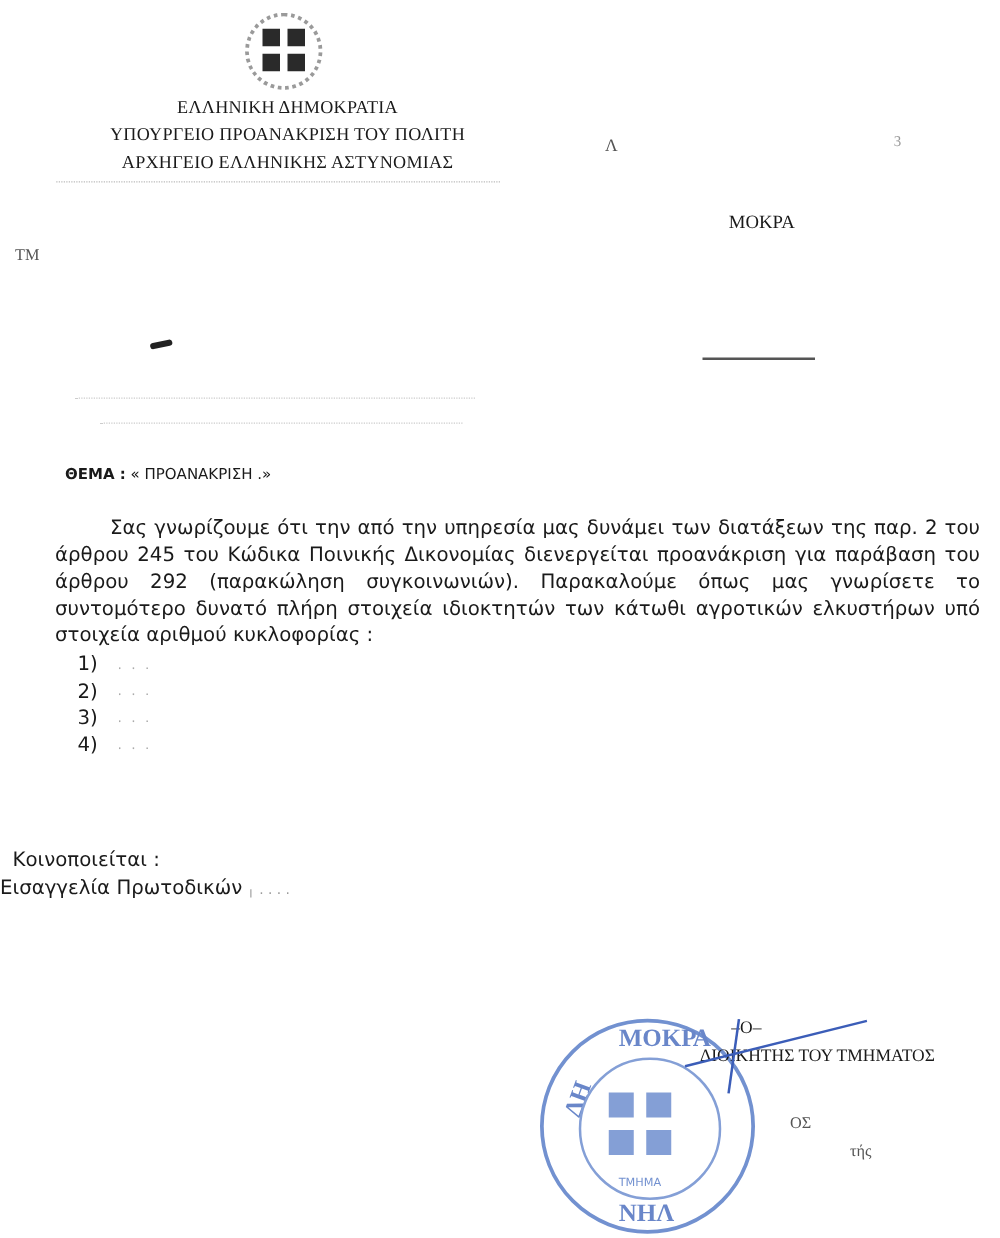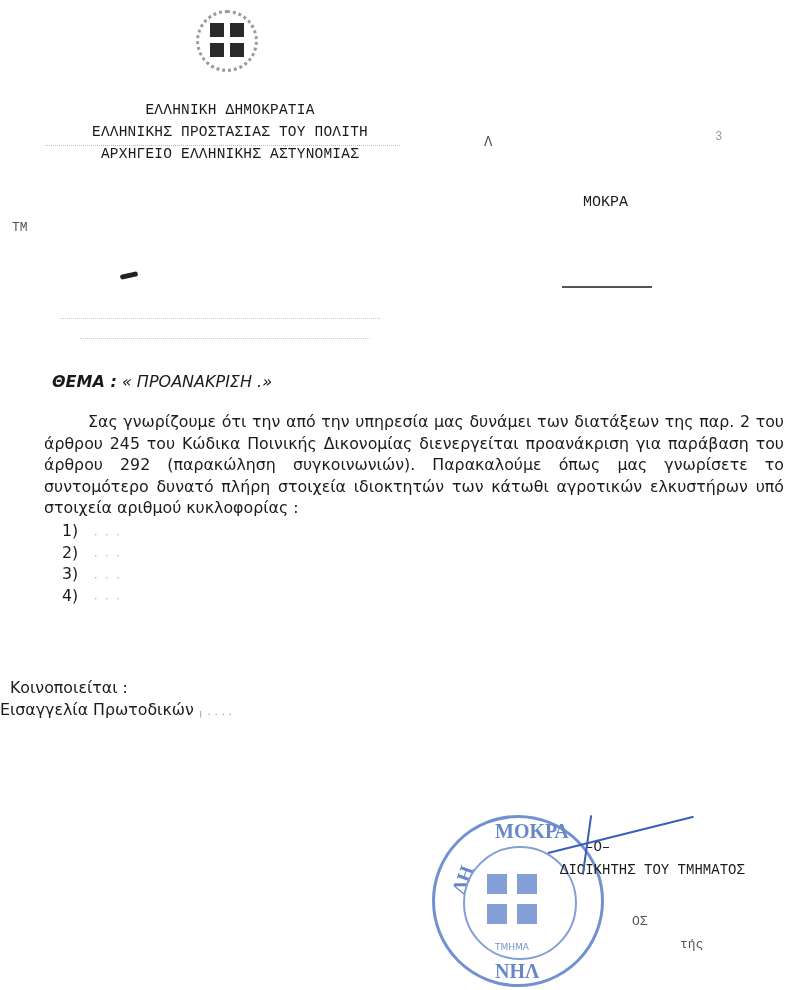--- a/index.html
+++ b/index.html
@@ -1,21 +1,21 @@
 <!DOCTYPE html>
 <html><head>
   <meta charset="utf-8">
   <style>
     html, body { margin: 0; padding: 0; }
     body {
       width: 800px; height: 990px; background: #ffffff; position: relative; overflow: hidden;
       color: #1a1a1a;
     }
     .abs { position: absolute; }
-    .serif { font-family: Liberation Mono, monospace; margin-top: 24px; }
+    .serif { font-family: Liberation Serif, serif; }
     .sans { font-family: "DejaVu Sans", "Liberation Sans", sans-serif; }
 
     
     .emblem { left: 196px; top: 10px; width: 62px; height: 62px; }
     .emblem .wreath { position:absolute; left:0; top:0; width:62px; height:62px; border-radius:50%; border:3px dotted #9a9a9a; box-sizing:border-box; }
     .emblem .cross { position:absolute; left:14px; top:13px; width:34px; height:34px; }
     .emblem .sq { position:absolute; width:14px; height:14px; background:#2a2a2a; }
 
     .header-line { left: 80px; width: 300px; text-align: center; font-size: 14.5px; letter-spacing: 0.2px; }
     .hl1 { top: 78px; }
@@ -23,21 +23,21 @@
     .hl3 { top: 122px; }
 
     .faint { color: #9a9a9a; }
     .faint-dark { color: #555; }
 
     .pros { left: 583px; top: 170px; font-size: 15px; }
     .date-frag { left: 484px; top: 110px; font-size: 14px; }
     .date-frag2 { left: 715px; top: 106px; font-size: 12px; }
     .underline-bar { left: 562px; top: 286px; width: 90px; height: 2px; background: #555; }
 
-    .subject { left: 52px; top: 372px; font-size: 16px; font-style: italic; }
+    .subject { left: 52px; top: 372px; font-size: 12px; }
     .subject b { font-weight: bold; }
 
     .body-text { left: 44px; top: 411px; width: 740px; font-size: 15.8px; line-height: 21.5px; text-align: justify; }
     .body-text .indent { display:inline-block; width: 44px; }
 
     .plate-list { left: 62px; top: 520px; font-size: 15.8px; line-height: 21.5px; }
     .plate-list .row { display:flex; align-items:center; }
     .plate-list .num { width: 26px; }
     .plate-list .redact { display:inline-block; width: 80px; height: 14px; margin-left:6px; color:#aaa; font-size: 11px; letter-spacing: 2px; }
 
@@ -66,21 +66,21 @@
   <div class="wreath"></div>
   <div class="cross">
     <div class="sq" style="left:0;top:0"></div>
     <div class="sq" style="left:20px;top:0"></div>
     <div class="sq" style="left:0;top:20px"></div>
     <div class="sq" style="left:20px;top:20px"></div>
   </div>
 </div>
 
 <div class="abs header-line hl1 serif">ΕΛΛΗΝΙΚΗ  ΔΗΜΟΚΡΑΤΙΑ</div>
-<div class="abs header-line hl2 serif">ΕΛΛΗΝΙΚΗΣ ΠΡΟΣΤΑΣΙΑΣ ΤΟΥ ΠΟΛΙΤΗ</div>
+<div class="abs header-line hl2 serif">ΥΠΟΥΡΓΕΙΟ ΠΡΟΑΝΑΚΡΙΣΗ ΤΟΥ ΠΟΛΙΤΗ</div>
 <div class="abs header-line hl3 serif">ΑΡΧΗΓΕΙΟ ΕΛΛΗΝΙΚΗΣ ΑΣΤΥΝΟΜΙΑΣ</div>
 
 <div class="abs serif faint-dark date-frag">Λ</div>
 <div class="abs serif faint date-frag2">3</div>
 <div class="abs serif faint-dark" style="left:12px;top:196px;font-size:13px;">ΤΜ</div>
 <div class="abs" style="left:120px;top:273px;width:18px;height:5px;background:#222;border-radius:3px;transform:rotate(-12deg);"></div>
 <div class="abs" style="left:45px;top:145px;width:355px;height:1px;border-top:1px dotted #bbb;"></div>
 <div class="abs" style="left:60px;top:318px;width:320px;height:1px;border-top:1px dotted #ccc;"></div>
 <div class="abs" style="left:80px;top:338px;width:290px;height:1px;border-top:1px dotted #ccc;"></div>
 

